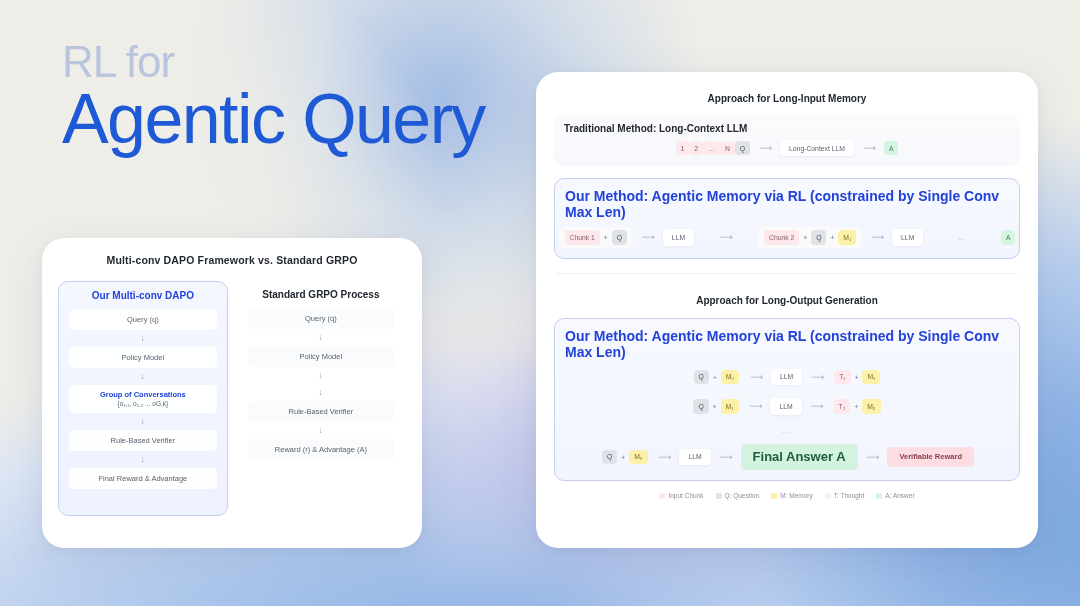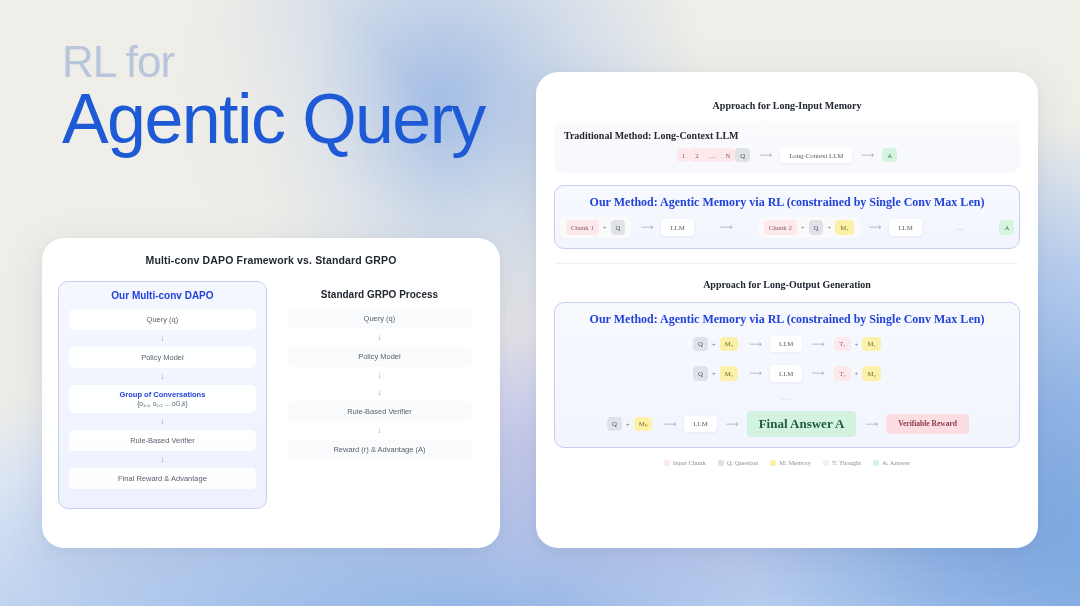--- a/index.html
+++ b/index.html
@@ -64,21 +64,21 @@
   }
 
   
   .card {
     position: absolute;
     background: #ffffff;
     border-radius: 22px;
     box-shadow: 0 12px 40px rgba(70,95,150,.13), 0 2px 8px rgba(70,95,150,.06);
     z-index: 4;
   }
-  #card-left  { left: 42px;  top: 238px; width: 458px; height: 310px; }
+  #card-left  { left: 42px;  top: 238px; width: 380px; height: 310px; }
   #card-right { left: 536px; top: 72px;  width: 502px; height: 476px; }
 
   .card-title {
     text-align: center;
     font-size: 10.5px;
     font-weight: bold;
     color: #222831;
     letter-spacing: .15px;
   }
 
@@ -86,21 +86,21 @@
   #left-inner { padding: 16px 16px 14px; }
   #dapo-grid {
     display: flex; gap: 0;
     margin-top: 15px;
   }
   .flow-col { width: 50%; padding: 0 6px; }
   #col-ours {
     border: 1px solid #c5cdf2;
     border-radius: 10px;
     background: linear-gradient(180deg,#f5f7ff 0%, #eef2fe 100%);
-    padding: 8px 10px 19px;
+    padding: 8px 10px 26px;
     width: 224px;
   }
   #col-std { padding: 8px 12px 10px; width: 224px; margin-left: 8px; }
 
   .flow-head {
     text-align: center; font-size: 10px; font-weight: bold;
     margin-bottom: 8px;
   }
   .flow-head.ours { color: #2242d8; }
   .flow-head.std  { color: #222831; }
@@ -122,21 +122,21 @@
   }
   .flow-step.accent .s2 {
     display: block; color: #5a616e; font-size: 6.5px; margin-top: 1px;
   }
   .flow-arrow {
     text-align: center; color: #9aa3b8; font-size: 9px;
     line-height: 1; padding: 4px 0;
   }
 
   
-  #right-inner { padding: 28px 18px 12px; font-family: Liberation Serif, serif; }
+  #right-inner { padding: 21px 18px 12px; }
   .section-title {
     text-align: center; font-size: 10px; font-weight: bold; color: #222831;
   }
   .subsection-title {
     text-align: left; font-size: 10px; font-weight: bold; color: #222831;
     margin-bottom: 6px;
   }
   .band {
     border-radius: 10px;
     padding: 9px 10px 10px;
@@ -144,21 +144,21 @@
   .band.plain {
     background: linear-gradient(180deg,#fbfbfd 0%, #f7f8fc 100%);
     margin-top: 10px;
   }
   .band.ours {
     border: 1px solid #c5cdf2;
     background: linear-gradient(180deg,#f7f9ff 0%, #f2f5fe 100%);
     margin-top: 12px;
   }
   .band-head {
-    text-align: center; font-size: 12px; font-weight: bold; color: #2242d8;
+    font-size: 14px; font-weight: bold; color: #2242d8;
     margin-bottom: 7px;
   }
   .row {
     display: flex; align-items: center; justify-content: center;
     gap: 0px;
   }
   .row + .row { margin-top: 9px; }
 
   .chip {
     font-size: 6.8px;
@@ -301,21 +301,21 @@
         <span class="chip white">LLM</span>
         <span class="arrow" style="visibility:hidden">⟶</span>
         <span class="chip dots">…</span>
         <span class="arrow" style="visibility:hidden">⟶</span>
         <span class="chip green">A</span>
       </div>
     </div>
 
     <div class="divider"></div>
 
-    <div class="section-title" style="margin-top:15px">Approach for Long-Output Generation</div>
+    <div class="section-title" style="margin-top:21px">Approach for Long-Output Generation</div>
 
     <div class="band ours">
       <div class="band-head">Our Method: Agentic Memory via RL (constrained by Single Conv Max Len)</div>
 
       <div class="row">
         <span class="group bare">
           <span class="chip gray">Q</span>
           <span class="plus">+</span>
           <span class="chip yellow">M₀</span>
         </span>

